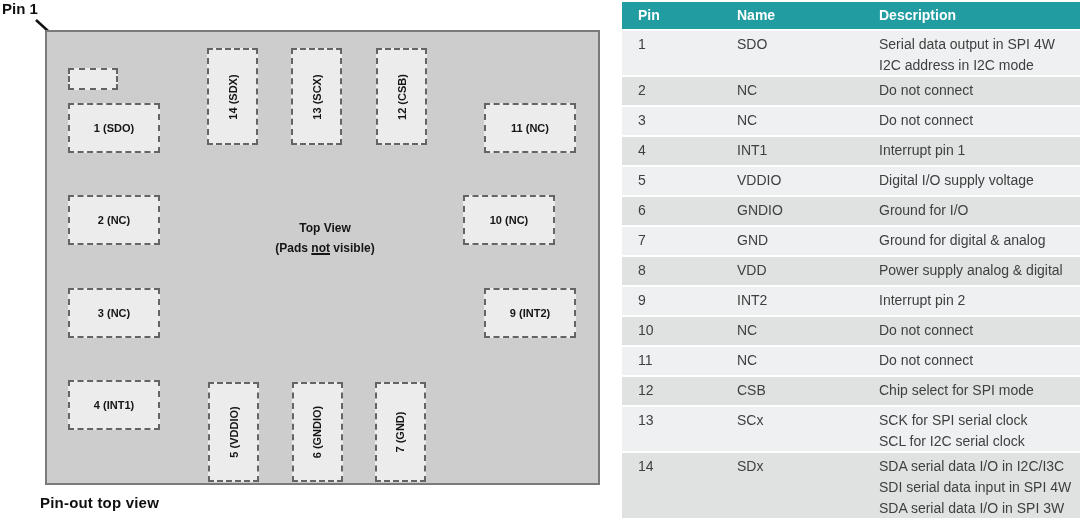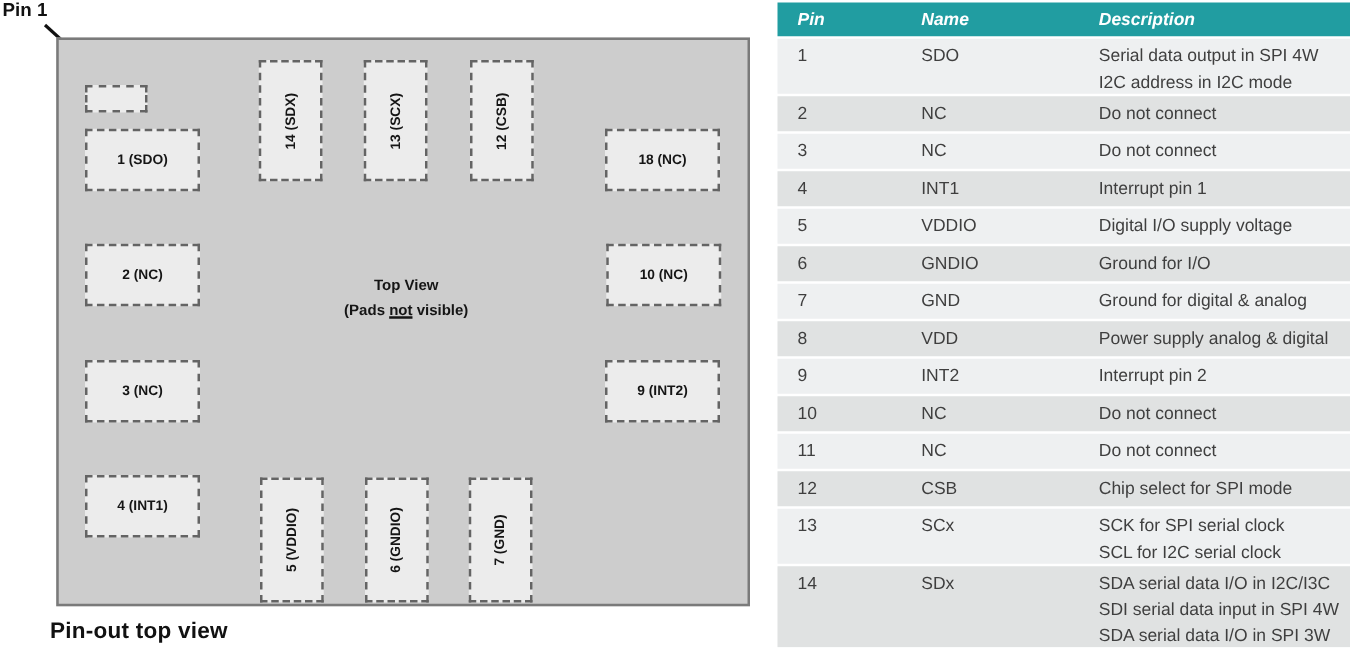--- a/index.html
+++ b/index.html
@@ -16,33 +16,33 @@
        display:flex;align-items:center;justify-content:center;}
   .pad span{font-size:11px;font-weight:bold;color:#151515;white-space:nowrap;}
   .hpad{width:92px;height:50px;}
   .vpad{width:51px;height:97px;}
   .vpad span{transform:rotate(-90deg);}
   .vpad.b{height:100px;}
   .ind{left:21px;top:36px;width:50px;height:22px;}
   .pL1{left:21px;top:71px;}  .pL2{left:21px;top:163px;}
   .pL3{left:21px;top:256px;} .pL4{left:21px;top:348px;}
   .pT14{left:160px;top:16px;} .pT13{left:244px;top:16px;} .pT12{left:329px;top:16px;}
-  .pR11{left:437px;top:71px;} .pR10{left:438px;top:163px;}
+  .pR11{left:437px;top:71px;} .pR10{left:416px;top:163px;}
   .pR9{left:437px;top:256px;} .pR8{left:437px;top:350px;}
   .pB5{left:161px;top:350px;} .pB6{left:245px;top:350px;} .pB7{left:328px;top:350px;}
   .center-note{position:absolute;left:158px;top:186px;width:240px;text-align:center;
                font-size:12px;font-weight:bold;color:#151515;line-height:20px;}
   .center-note .u{text-decoration:underline;text-decoration-thickness:2px;}
-  .caption{position:absolute;left:40px;top:494px;font-size:18px;font-weight:bold;color:#111;
+  .caption{position:absolute;left:40px;top:494px;font-size:15px;font-weight:bold;color:#111;
            letter-spacing:0.2px;}
 
   
   #pin-table{position:absolute;left:622px;top:2px;width:458px;height:516px;font-size:14px;}
   .trow,.thead{display:flex;align-items:flex-start;box-sizing:border-box;margin-bottom:2px;}
-  .thead{height:27px;background:#219da1;color:#ffffff;font-weight:bold;font-style:italic;}
+  .thead{height:27px;background:#219da1;color:#ffffff;font-weight:bold;}
   .trow{height:28px;color:#3f3f3f;}
   .trow.alt0{background:#eef0f1;}
   .trow.alt1{background:#e0e2e2;}
   .trow.r2l{height:44px;}
   .trow.r3l{height:65px;margin-bottom:17px;}
   .cell{padding-top:3px;line-height:21px;box-sizing:content-box;padding-left:16px;}
   .cpin{width:83px;padding-left:16px;}
   .cname{width:126px;}
   .cdesc{flex:1;padding-right:6px;}
   .dline{line-height:21px;}
@@ -80,21 +80,21 @@
           <span>14 (SDX)</span>
         </div>
       <div class="pad vpad pT13">
           <span>13 (SCX)</span>
         </div>
       <div class="pad vpad pT12">
           <span>12 (CSB)</span>
         </div>
 
       <div class="pad hpad pR11">
-          <span>18 (NC)</span>
+          <span>11 (NC)</span>
         </div>
       <div class="pad hpad pR10">
           <span>10 (NC)</span>
         </div>
       <div class="pad hpad pR9">
           <span>9 (INT2)</span>
         </div>
 
       <div class="pad vpad b pB5">
           <span>5 (VDDIO)</span>

